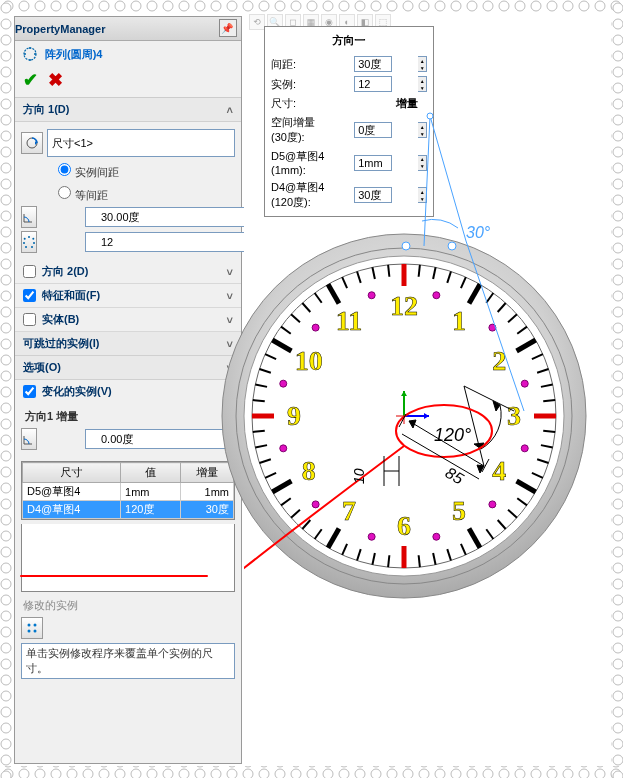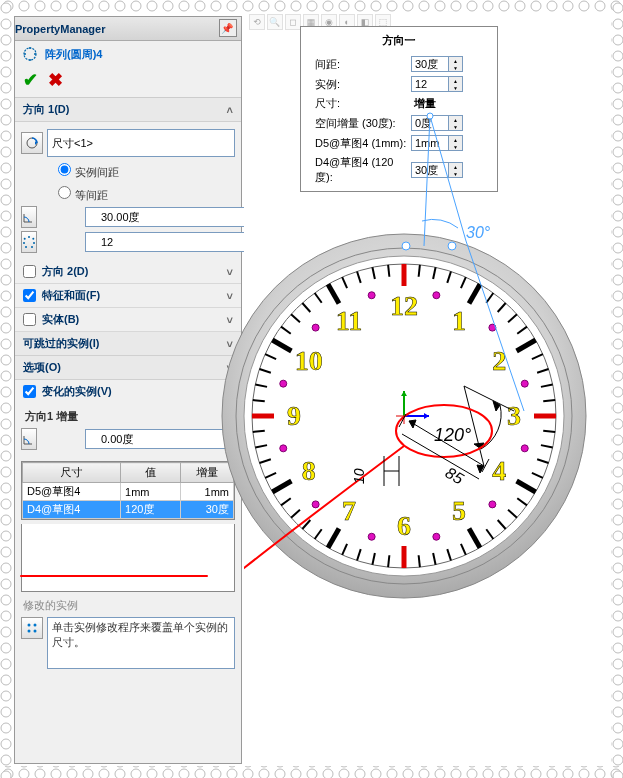--- a/index.html
+++ b/index.html
@@ -168,20 +168,21 @@
     background: #fff;
     border: 1px solid #888;
     border-top: none;
     margin: 0 6px 4px;
   }
   .mod-label { padding: 2px 8px; color: #888; font-size: 11px; }
   .mod-box {
     margin: 2px 6px;
     display: flex;
     gap: 4px;
+    flex-direction: column;
   }
   .mod-box .txt {
     flex: 1;
     height: 52px;
     border: 1px solid #7a9bbf;
     background: #fff;
     padding: 2px 4px;
     font-size: 11px;
     color: #333;
   }
@@ -191,36 +192,36 @@
     left: 244px;
     top: 16px;
     right: 14px;
     height: 748px;
     background: #fff;
   }
   .float-panel {
     position: absolute;
     left: 20px;
     top: 10px;
-    width: 198px;
+    width: 170px;
     background: #fff;
     border: 1px solid #888;
     font-size: 11px;
-    padding: 4px 8px;
-    margin-left: 36px;
+    padding: 4px 0;
   }
   .float-title {
     text-align: center;
     font-weight: bold;
     padding: 2px 0 6px;
   }
   .float-row {
     display: flex;
     align-items: center;
     padding: 2px 6px;
+    gap: 26px;
   }
   .float-label { width: 96px; }
   .float-val {
     width: 38px;
     border: 1px solid #7a9bbf;
     height: 16px;
     padding: 0 3px;
     font-size: 11px;
   }
   .float-static { padding: 0 3px; }

